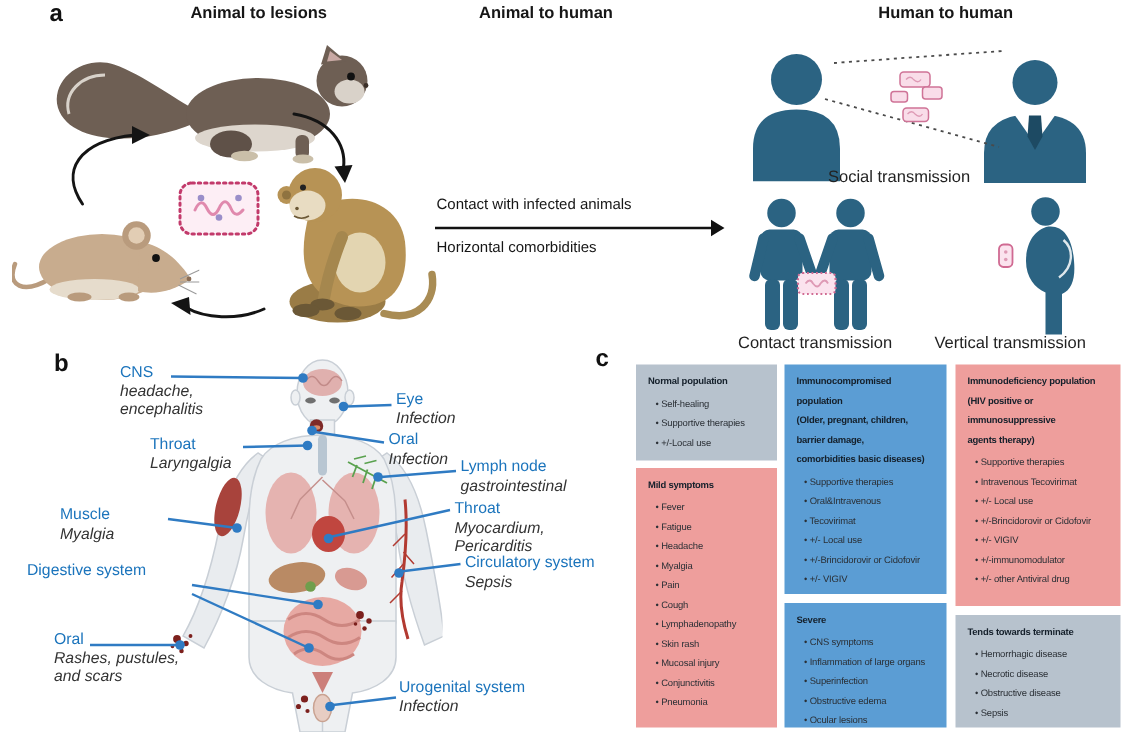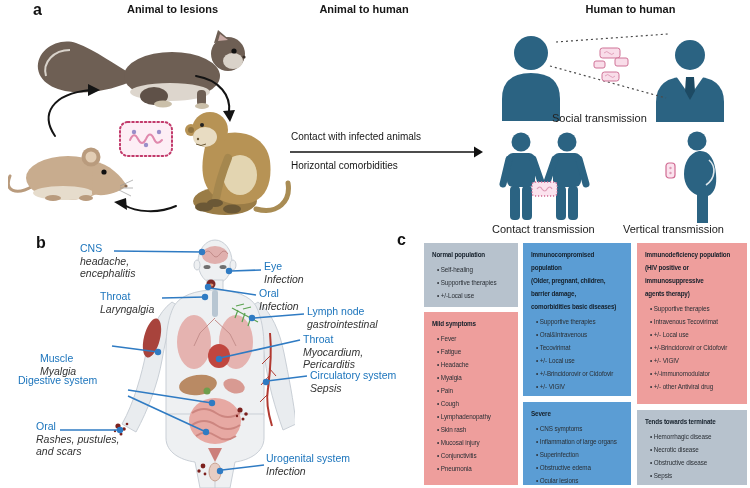--- a/index.html
+++ b/index.html
@@ -277,21 +277,21 @@
     <div class="ann-desc">Laryngalgia</div>
   </div>
   <div class="abs ann" style="left:259px;top:287px">
     <div class="ann-title">Oral</div>
     <div class="ann-desc">Infection</div>
   </div>
   <div class="abs ann" style="left:307px;top:305px">
     <div class="ann-title">Lymph node</div>
     <div class="ann-desc">gastrointestinal</div>
   </div>
-  <div class="abs ann r" style="left:40px;top:352px;width:68px">
+  <div class="abs ann r" style="left:40px;top:337px;width:68px">
     <div class="ann-title">Muscle</div>
     <div class="ann-desc">Myalgia</div>
   </div>
   <div class="abs ann" style="left:303px;top:333px">
     <div class="ann-title">Throat</div>
     <div class="ann-desc">Myocardium,
 Pericarditis</div>
   </div>
   <div class="abs ann" style="left:18px;top:374px">
     <div class="ann-title">Digestive system</div>

